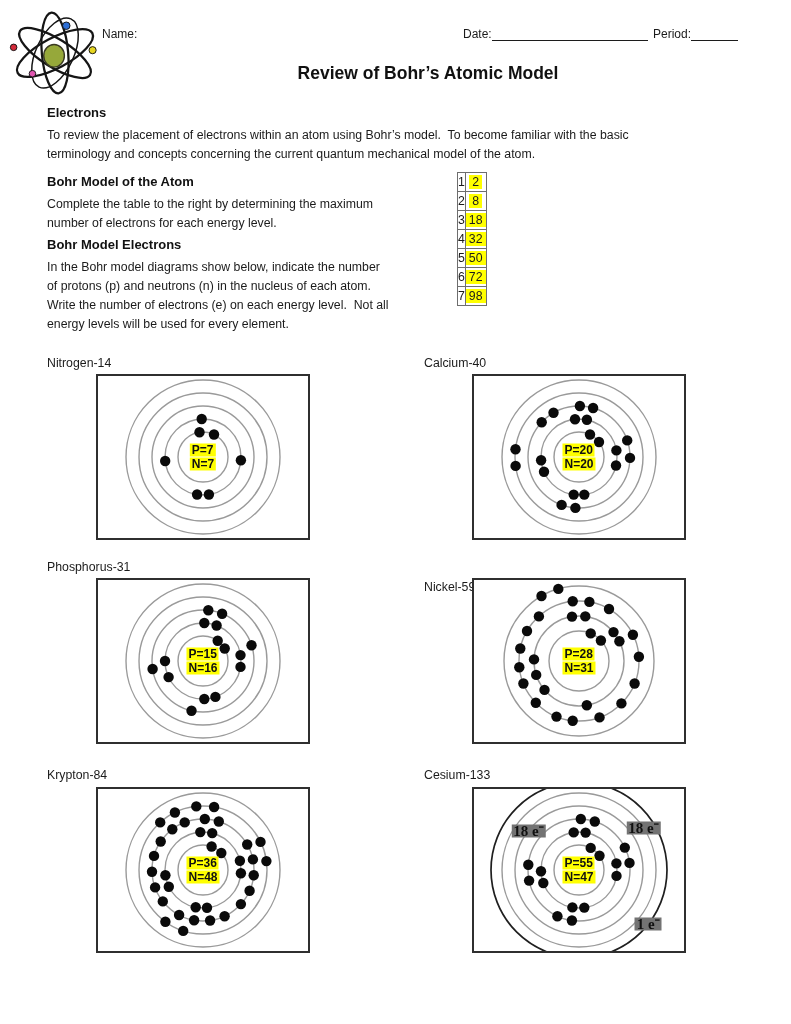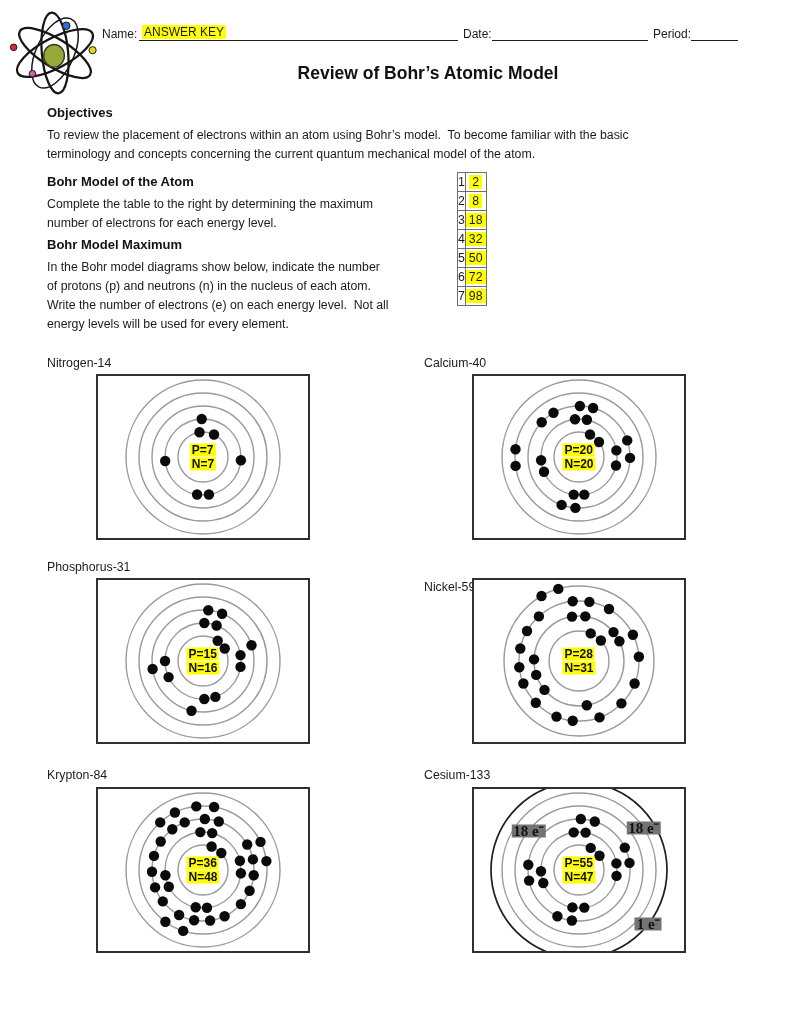--- a/index.html
+++ b/index.html
@@ -49,32 +49,29 @@
   </g>
   <ellipse cx="49" cy="53" rx="11" ry="12" fill="#96a83a" stroke="#3a3a22" stroke-width="1.5"></ellipse>
   <circle cx="62" cy="21" r="4" fill="#2d6fd6" stroke="#111"></circle>
   <circle cx="6" cy="44" r="3.5" fill="#d42a3a" stroke="#111"></circle>
   <circle cx="90" cy="47" r="3.8" fill="#e6d51f" stroke="#111"></circle>
   <circle cx="26" cy="72" r="3.5" fill="#e055b0" stroke="#111"></circle>
 </svg>
 
 <div class="name-row">
   <span class="nr-label" style="left:102px">Name:</span>
-  <span class="fill-line" style="left:139px;width:319px">
-    <span class="answer-key hl">ANSWER KEY</span>
-  </span>
   <span class="nr-label" style="left:463px">Date:</span>
   <span class="fill-line" style="left:492px;width:156px"></span>
   <span class="nr-label" style="left:653px">Period:</span>
   <span class="fill-line" style="left:691px;width:47px"></span>
 </div>
 
 <div class="doc-title">Review of Bohr’s Atomic Model</div>
 
-<h3 class="sec" style="left:47px;top:105px">Objectives</h3>
+<h3 class="sec" style="left:47px;top:105px">Electrons</h3>
 <p class="body" style="left:47px;top:126px;width:712px">To review the placement of electrons within an atom using Bohr’s model.  To become familiar with the basic
 terminology and concepts concerning the current quantum mechanical model of the atom.</p>
 
 <h3 class="sec" style="left:47px;top:174px">Bohr Model of the Atom</h3>
 <p class="body" style="left:47px;top:195px;width:400px">Complete the table to the right by determining the maximum
 number of electrons for each energy level.</p>
 
 <table class="energy">
   <tbody>
   <tr>
@@ -101,21 +98,21 @@
     <td>6</td>
     <td><span class="hl">72</span></td>
   </tr>
   <tr>
     <td>7</td>
     <td><span class="hl">98</span></td>
   </tr>
 </tbody>
   </table>
 
-<h3 class="sec" style="left:47px;top:237px">Bohr Model Maximum</h3>
+<h3 class="sec" style="left:47px;top:237px">Bohr Model Electrons</h3>
 <p class="body" style="left:47px;top:258px;width:410px">In the Bohr model diagrams show below, indicate the number
 of protons (p) and neutrons (n) in the nucleus of each atom.
 Write the number of electrons (e) on each energy level.  Not all
 energy levels will be used for every element.</p>
 
 <div class="diag-label" style="left:47px;top:356px">Nitrogen-14</div>
 <div class="diag-label" style="left:424px;top:356px">Calcium-40</div>
 <div class="diag-label" style="left:47px;top:560px">Phosphorus-31</div>
 <div class="diag-label" style="left:424px;top:580px">Nickel-59</div>
 <div class="diag-label" style="left:47px;top:768px">Krypton-84</div>

